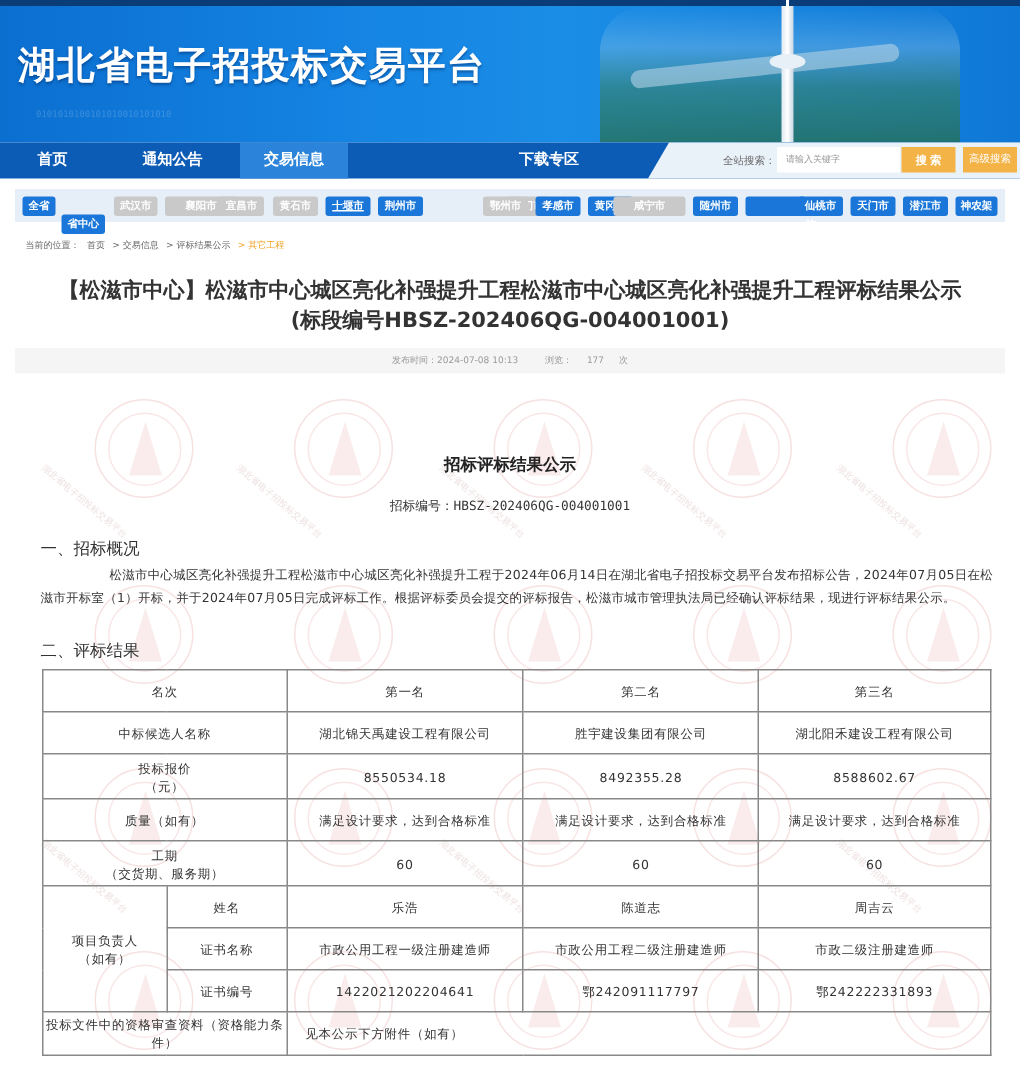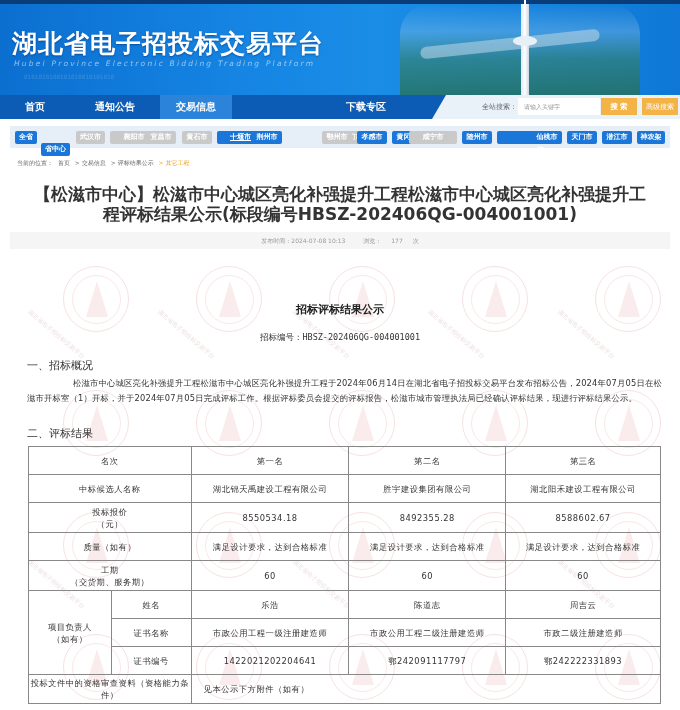--- a/index.html
+++ b/index.html
@@ -82,21 +82,21 @@
   .region.on { background: #1a77d9; }
   .region.off { background: #c9c9c9; }
 
   
   .crumb { position: absolute; left: 17px; top: 159px; font-size: 6px; color: #666; white-space: nowrap; }
   .crumb .cur { color: #f0a020; }
   .crumb span { margin-right: 3px; }
 
   
   .art-title {
-    position: absolute; left: 30px; top: 184px; width: 620px; text-align: center; font-size: 17px; font-weight: bold;
+    position: absolute; left: 30px; top: 184px; width: 620px; text-align: center; font-size: 14px; font-weight: bold;
     color: #333; line-height: 20px;
   }
   .meta-bar {
     position: absolute; left: 10px; top: 232px; width: 660px; height: 17px; background: #f5f5f5;
     font-size: 6px; color: #999; text-align: center; line-height: 17px;
   }
   .meta-bar span { margin: 0 4px; }
 
   
   .wm { position: absolute; width: 66px; height: 66px; border-radius: 50%; border: 1.5px solid rgba(220,120,120,0.22); }
@@ -136,21 +136,20 @@
 </head>
 <body>
 
 <div class="banner">
   <div class="banner-scene"></div>
   <div class="banner-river"></div>
   <div class="tower-tip"></div>
   <div class="tower-shaft"></div>
   <div class="tower-disc"></div>
   <div class="title-cn">湖北省电子招投标交易平台</div>
-  <div class="title-en">Hubei Province Electronic Bidding Trading Platform</div>
   <div class="binary">0101010100101010010101010</div>
 </div>
 
 <div class="nav">
   <div class="nav-item" style="left:0;width:70px;">首页</div>
   <div class="nav-item" style="left:70px;width:90px;">通知公告</div>
   <div class="nav-item active" style="left:160px;width:72px;">交易信息</div>
   <div class="nav-item" style="left:327px;width:78px;">下载专区</div>
   <div class="nav-slant"></div>
   <div class="nav-search-area"></div>
@@ -160,21 +159,21 @@
   <button class="btn-adv">高级搜索</button>
 </div>
 
 <div class="regions">
   <div class="region on" style="left:5px;width:22px;">全省</div>
   <div class="region on" style="left:31px;width:29px;margin-top:12px;">省中心</div>
   <div class="region off" style="left:66px;width:29px;">武汉市</div>
   <div class="region off" style="left:100px;width:48px;">襄阳市</div>
   <div class="region off" style="left:136px;width:30px;">宜昌市</div>
   <div class="region off" style="left:172px;width:30px;">黄石市</div>
-  <div class="region on" style="left:207px;width:47px;text-decoration:underline;">十堰市</div>
+  <div class="region on" style="left:207px;width:30px;text-decoration:underline;">十堰市</div>
   <div class="region on" style="left:242px;width:30px;">荆州市</div>
   <div class="region off" style="left:293px;width:30px;margin-left:34px;">荆门市</div>
   <div class="region off" style="left:312px;width:30px;">鄂州市</div>
   <div class="region on" style="left:347px;width:30px;">孝感市</div>
   <div class="region on" style="left:382px;width:30px;">黄冈市</div>
   <div class="region off" style="left:399px;width:48px;">咸宁市</div>
   <div class="region on" style="left:452px;width:30px;">随州市</div>
   <div class="region on" style="left:487px;width:30px;padding-left:40px;">恩施州</div>
   <div class="region on" style="left:522px;width:30px;">仙桃市</div>
   <div class="region on" style="left:557px;width:30px;">天门市</div>

